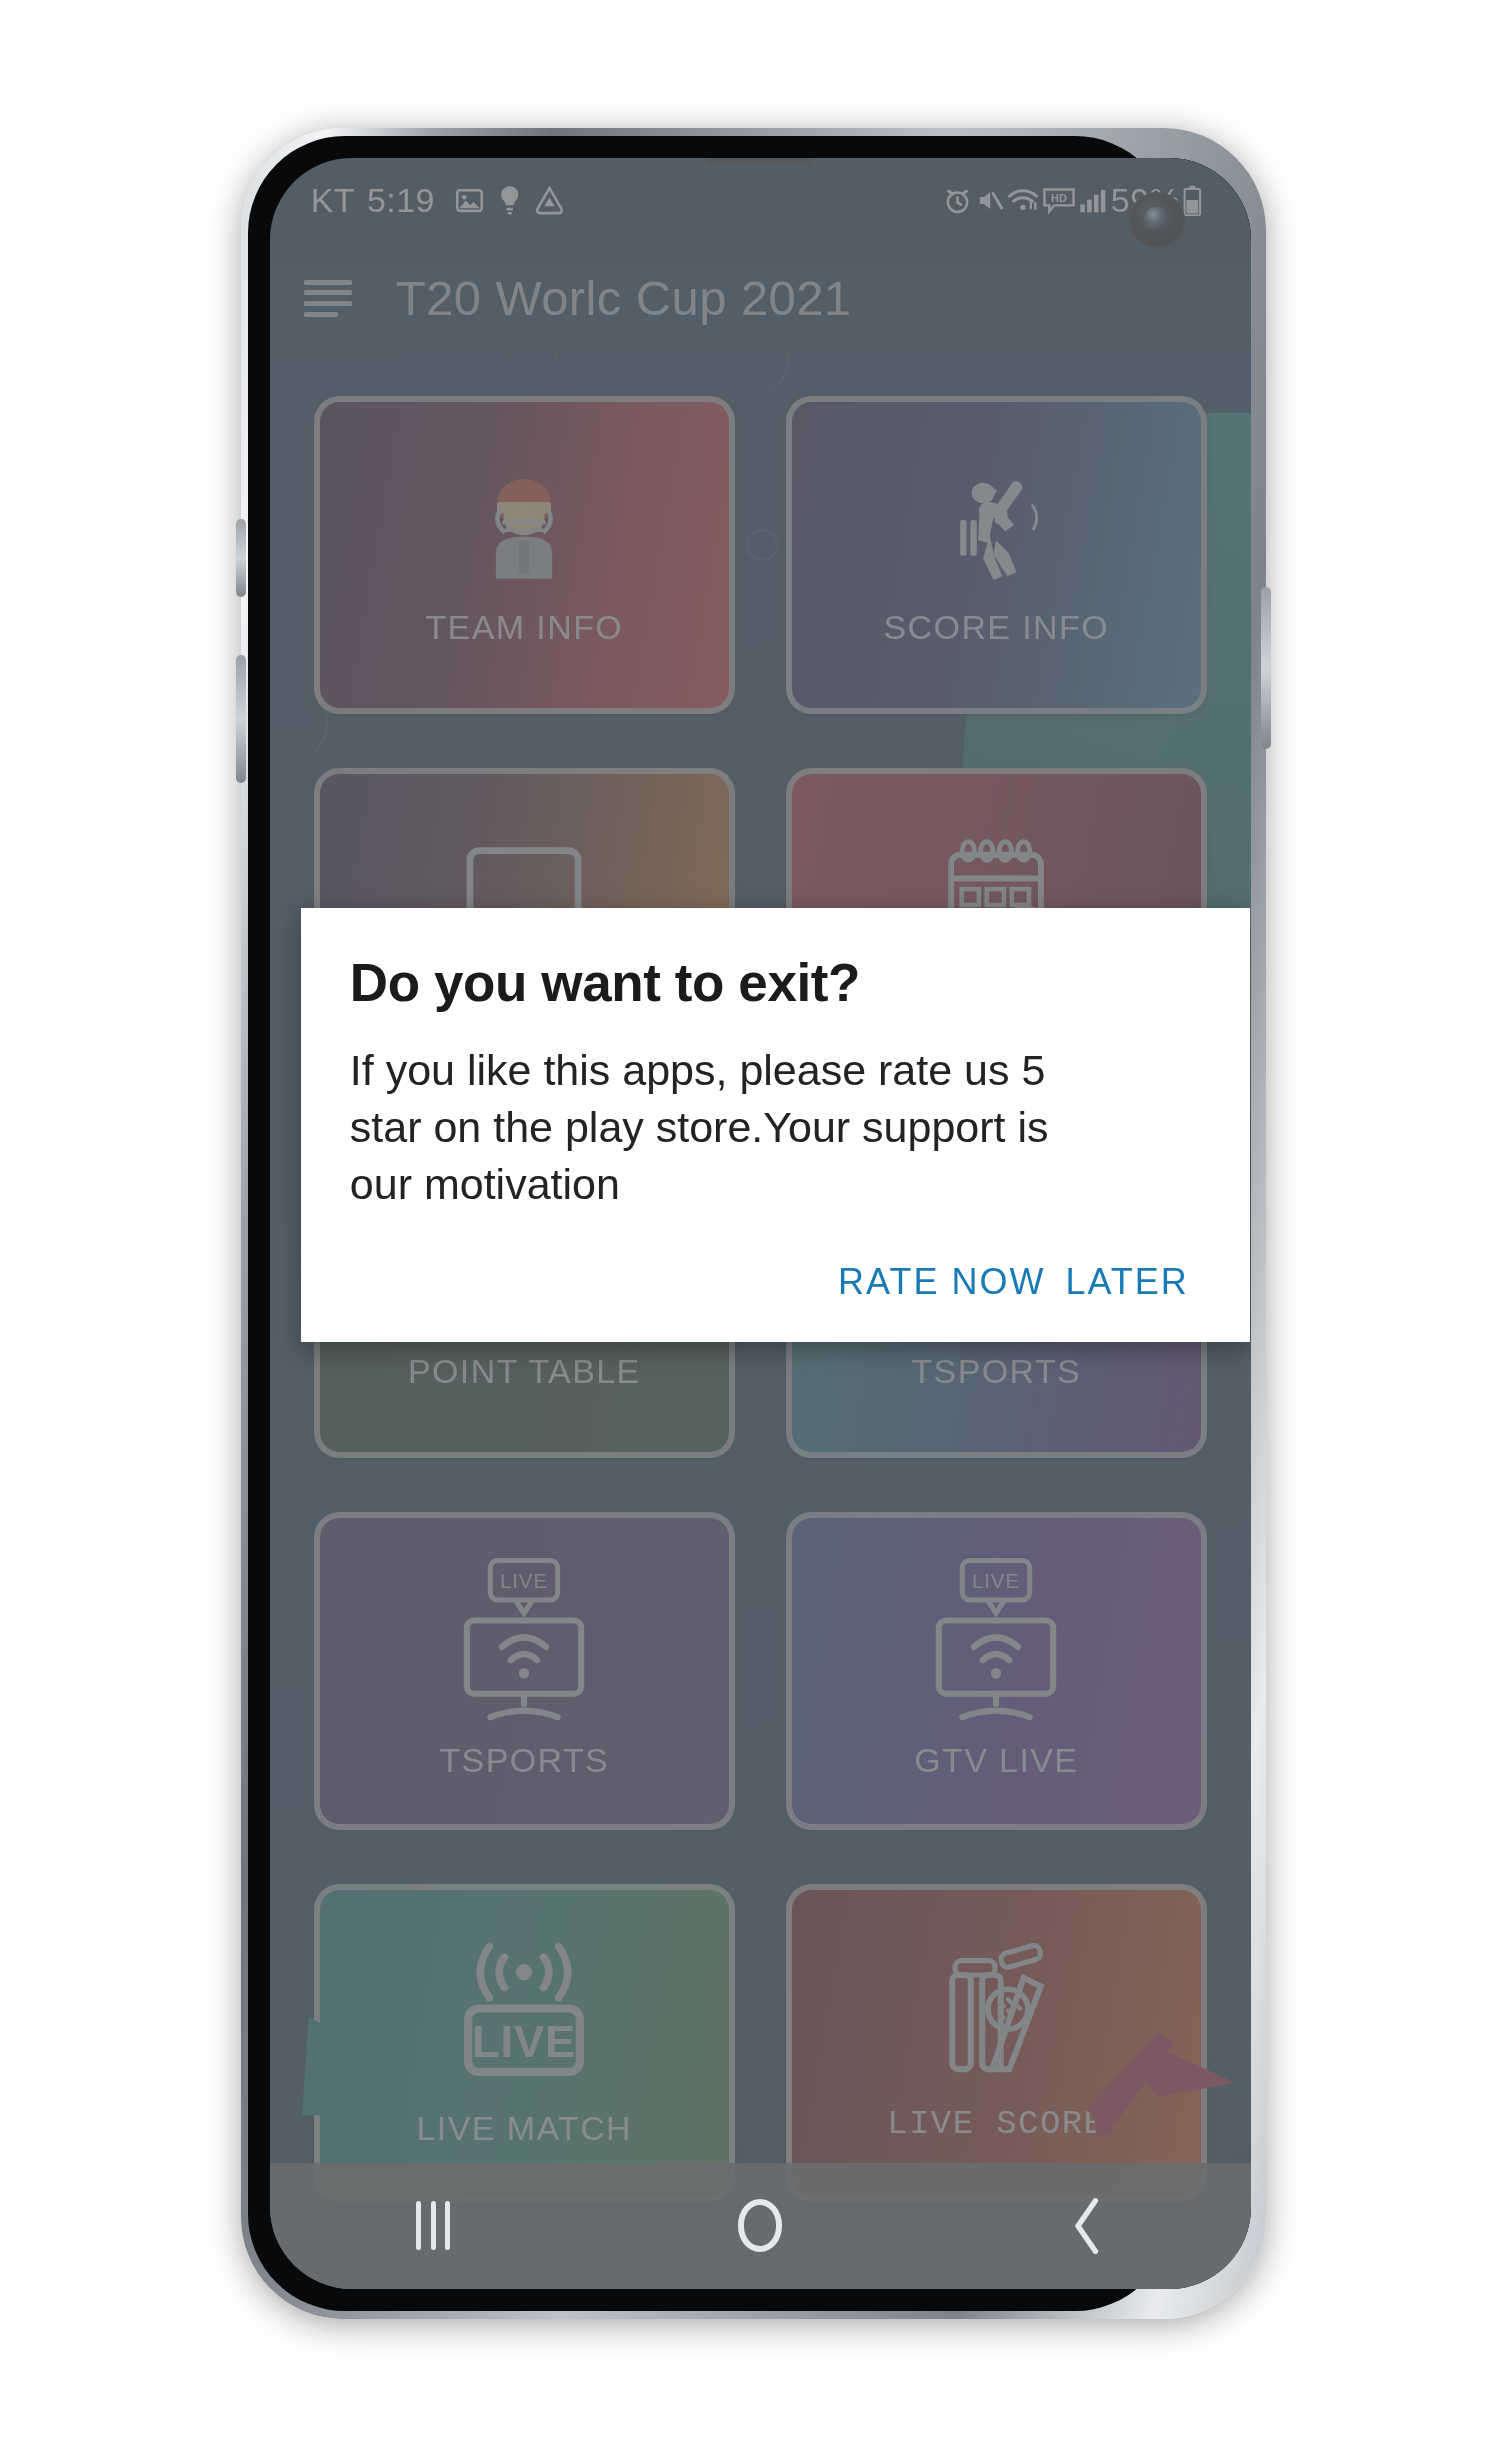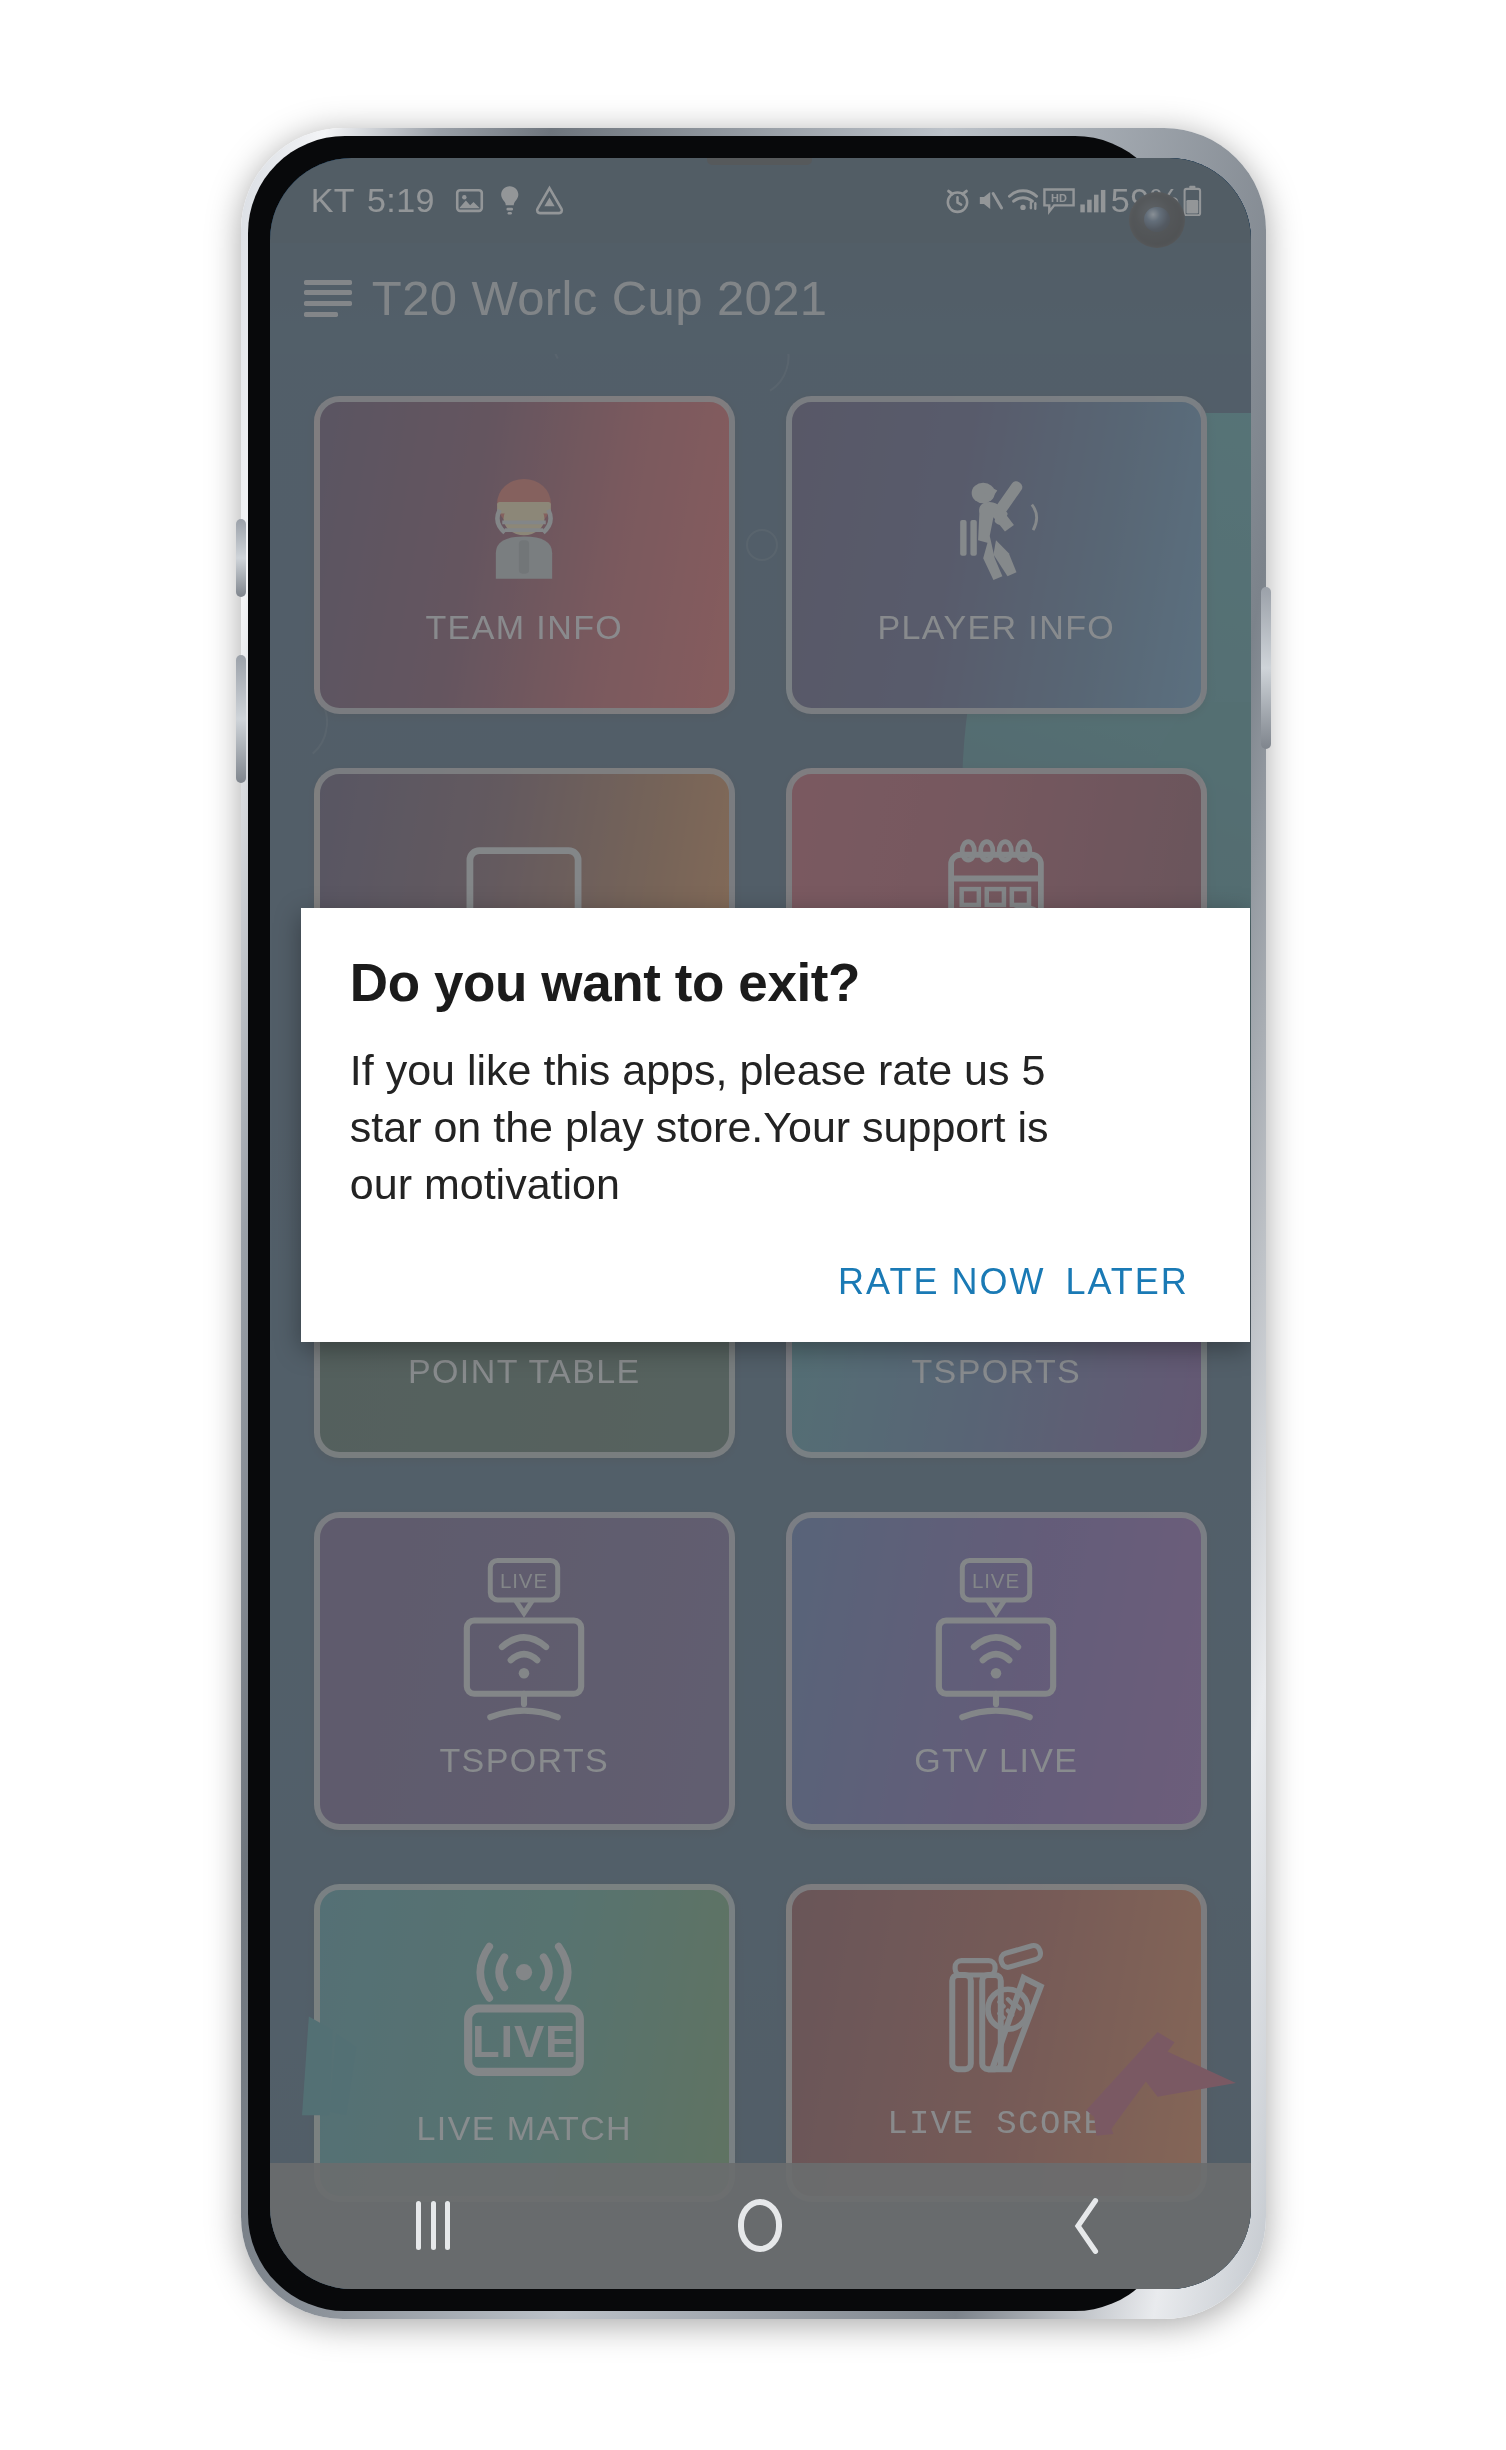--- a/index.html
+++ b/index.html
@@ -129,21 +129,21 @@
     z-index: 18;
     background: linear-gradient(180deg,#0d2f4c 0%, #0e3355 100%);
   }
   #hamburger { width: 48px; height: 37px; display: flex; flex-direction: column; justify-content: space-between; cursor: pointer; }
   #hamburger i { display: block; height: 5.1px; background: #b9bfc4; border-radius: 1.7px; }
   #hamburger i:nth-child(1){ width: 100%; }
   #hamburger i:nth-child(2){ width: 100%; }
   #hamburger i:nth-child(3){ width: 100%; }
   #hamburger i:nth-child(4){ width: 72%; }
   #app-title {
-    margin-left: 20px;
+    margin-left: 44px;
     font-size: 49px;
     color: #b5bbc1;
     letter-spacing: 0.4px;
     white-space: nowrap;
   }
 
   
   #tile-grid {
     position: absolute;
     left: 0; top: 202px; width: 100%;
@@ -385,21 +385,21 @@
                 <path d="M45 58l4 18 6 14-7 3-8-17z"></path>
                 <path d="M50 62l10 10 6 15-7 3-11-17z"></path>
               </g>
               <rect x="56" y="14" width="9" height="30" rx="4" transform="rotate(35 60 28)" fill="#c3c8cc"></rect>
               <rect x="51" y="38" width="6" height="12" rx="2.5" transform="rotate(35 54 44)" fill="#c3c8cc"></rect>
               <rect x="22" y="46" width="5" height="28" rx="1.6" fill="#c3c8cc"></rect>
               <rect x="30" y="46" width="5" height="28" rx="1.6" fill="#c3c8cc"></rect>
               <path d="M78 34q7 9 1 20" stroke="#c3c8cc" stroke-width="2.2" fill="none"></path>
             </svg>
           </div>
-          <div class="tile-label">PLAYER INFO</div>
+          <div class="tile-label">SCORE INFO</div>
         </div>
 
         <div class="tile" style="background:linear-gradient(100deg,#22133d 0%, #4a2030 40%, #8c4418 75%, #c05e14 100%);">
           <div class="tile-icon">
             <svg width="136" height="119" viewBox="0 0 100 88">
               <rect x="10" y="10" width="80" height="52" rx="7" fill="none" stroke="#b9bdc1" stroke-width="5"></rect>
               <path d="M50 62v9M26 78q24-9 48 0" stroke="#b9bdc1" stroke-width="5" fill="none" stroke-linecap="round"></path>
             </svg>
           </div>
           <div class="tile-label">LIVE TV</div>

